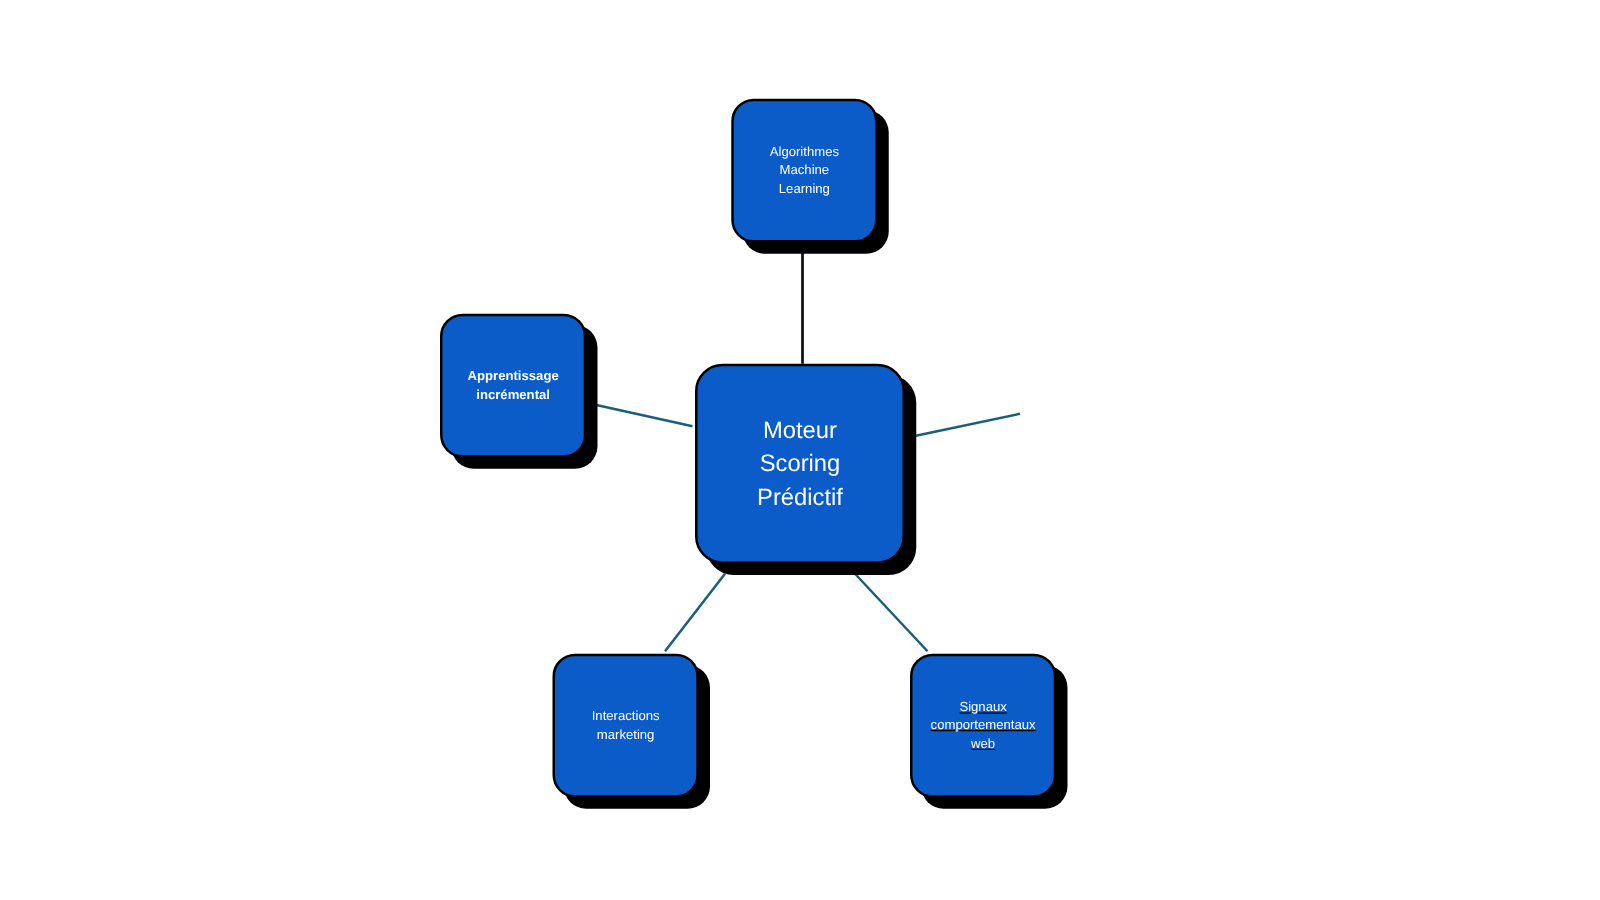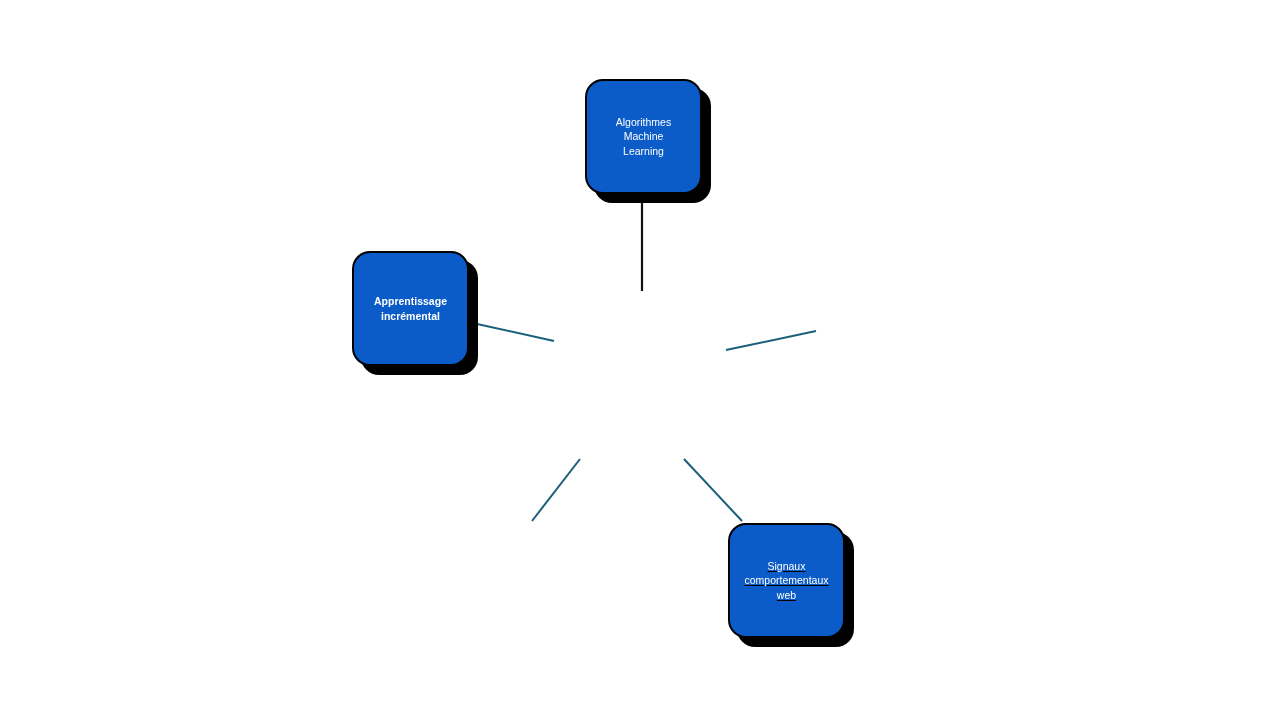--- a/index.html
+++ b/index.html
@@ -79,20 +79,29 @@
 Learning</span>
   </div>
 
 
   <div class="node node-satellite" style="left:728px; top:523px; width:117px; height:115px;text-decoration:underline;">
     <span class="node-label">Signaux
 comportementaux
 web</span>
   </div>
 
+  <div class="node node-satellite" style="left:442px; top:523px; width:117px; height:115px;">
+    <span class="node-label">Interactions
+marketing</span>
+  </div>
 
   <div class="node node-satellite" style="left:352px; top:251px; width:117px; height:115px;font-weight:bold;">
     <span class="node-label">Apprentissage
 incrémental</span>
   </div>
 
+  <div class="node node-central" style="left:556px; top:291px; width:168px; height:160px;">
+    <span class="node-label">Moteur
+Scoring
+Prédictif</span>
+  </div>
 
 </div>
 
 </body></html>

